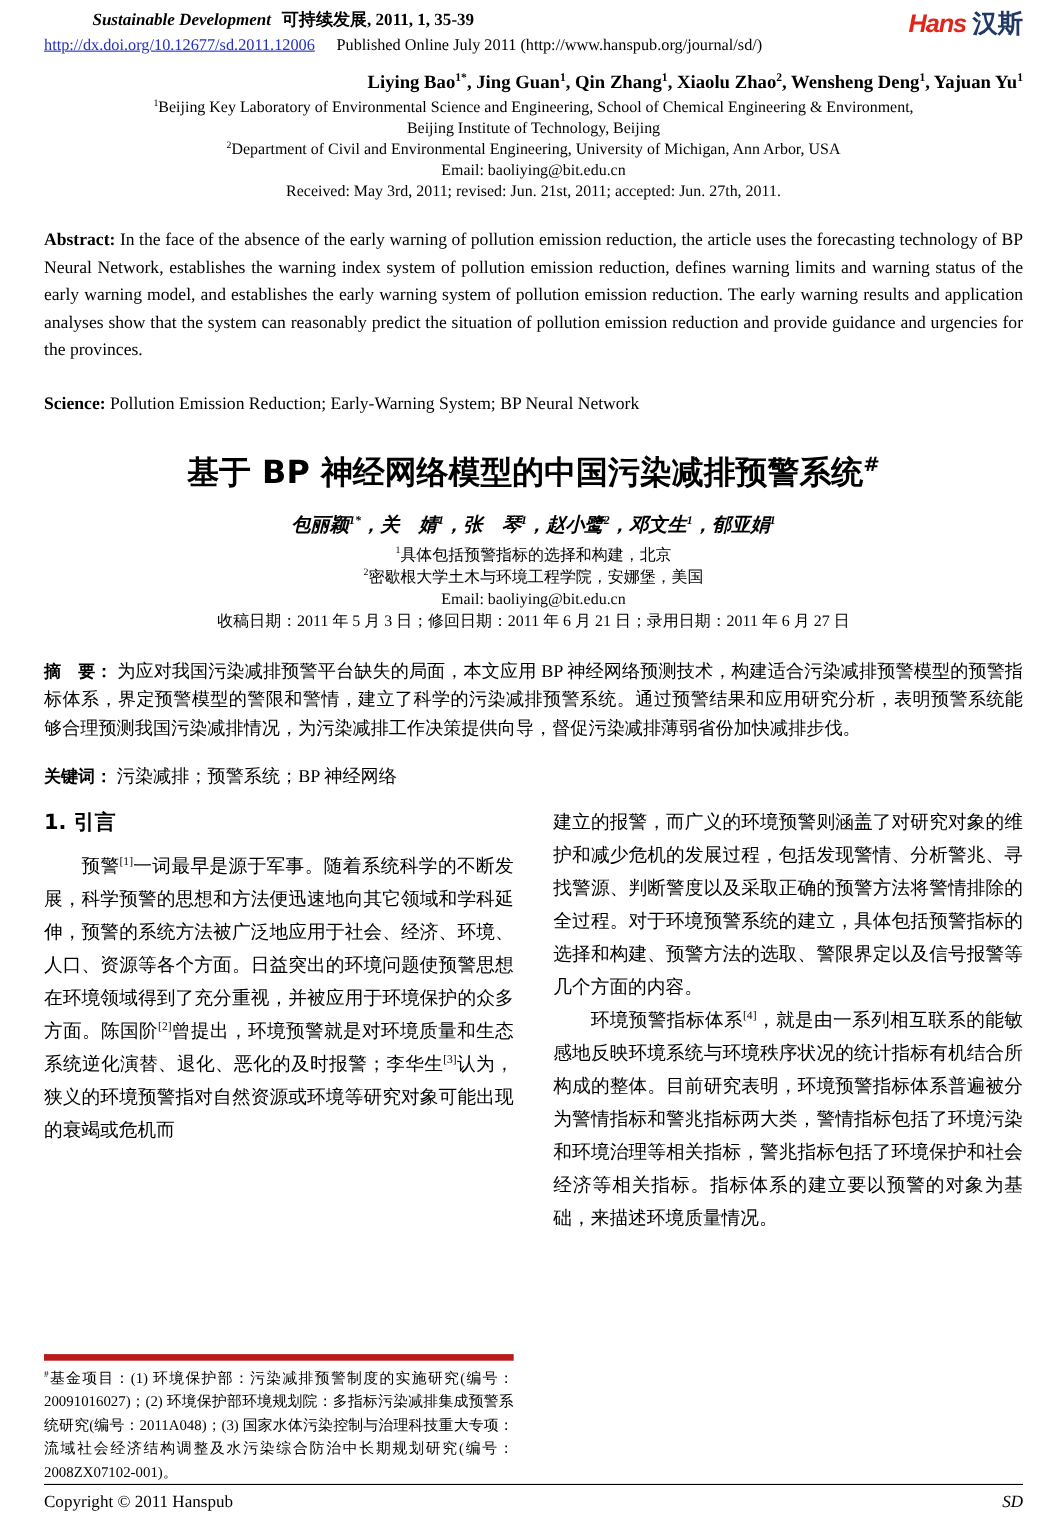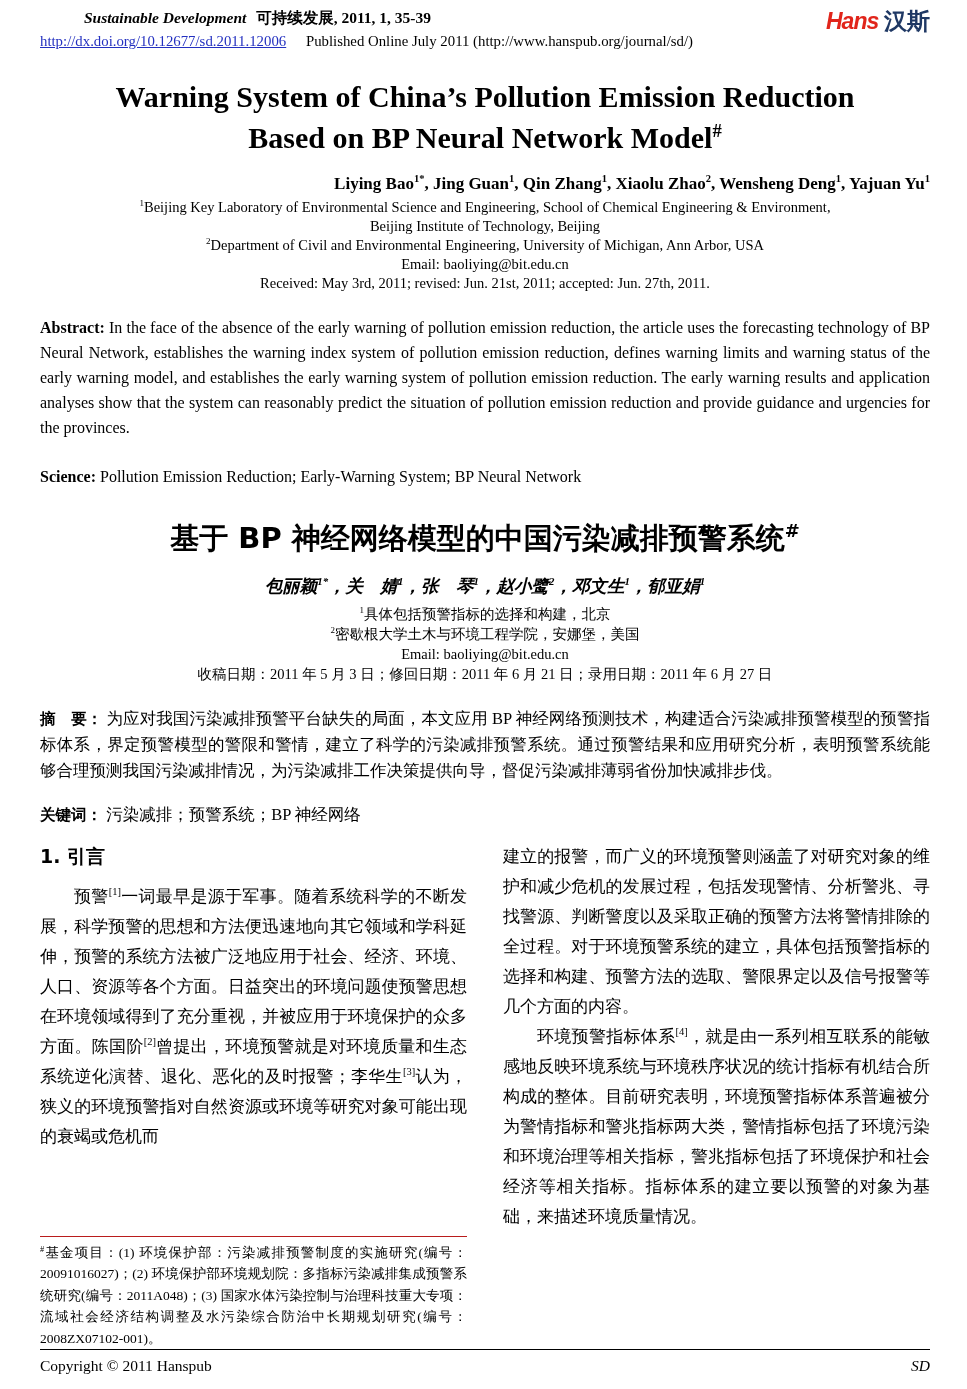--- a/index.html
+++ b/index.html
@@ -46,21 +46,21 @@
   .label-sans-bold{font-weight:bold;font-family:"DejaVu Sans","Liberation Sans",sans-serif;font-size:15.5px;}
   .keywords-cn{font-size:16.5px;line-height:26px;margin:18px 0 0;}
 
   
   .columns{display:flex;gap:36px;margin-top:12px;flex:1 0 auto;justify-content:space-between;}
   .col{width:427px;display:flex;flex-direction:column;}
   .sec-heading{font-family:"DejaVu Sans","Liberation Sans",sans-serif;font-size:19px;font-weight:bold;margin:4px 0 12px;}
   .body-p{font-size:17px;line-height:30px;text-align:justify;margin:0;}
   .right-col .body-p.first{margin-top:2px;}
   .indent{text-indent:2em;}
-  .footnote{margin-top:auto;border-top:1px solid #b91c1c;padding-top:5px;
+  .footnote{margin-top:auto;border-top:6px solid #b91c1c;padding-top:5px;
             font-size:13.5px;line-height:21.5px;text-align:justify;}
 
   
   .footer{margin-top:auto;border-top:1.5px solid #000;padding-top:7px;
           display:flex;justify-content:space-between;font-size:15.5px;}
   .sd{font-weight:normal;font-style:italic;}
 </style>
 </head>
 <body>
 
@@ -76,23 +76,20 @@
         <a class="doi">http://dx.doi.org/10.12677/sd.2011.12006</a>
         <span class="pub-rest">Published Online July 2011 (http://www.hanspub.org/journal/sd/)</span>
       </div>
     </div>
     <div class="logo">
       <span class="logo-hans">Hans</span>
       <span class="logo-cn">汉斯</span>
     </div>
   </div>
 
-  <h1 class="title-en">
-    <span>Warning System of China’s Pollution Emission Reduction Based on BP Neural Network Model</span><sup>#</sup>
-  </h1>
 
   <div class="authors-en">
     <span>Liying Bao</span><sup>1*</sup><span>, </span><span>Jing Guan</span><sup>1</sup><span>, </span><span>Qin Zhang</span><sup>1</sup><span>, </span><span>Xiaolu Zhao</span><sup>2</sup><span>, </span><span>Wensheng Deng</span><sup>1</sup><span>, </span><span>Yajuan Yu</span><sup>1</sup>
   </div>
 
   <div class="affils">
     <div><sup>1</sup><span>Beijing Key Laboratory of Environmental Science and Engineering, School of Chemical Engineering &amp; Environment,</span></div>
     <div><span>Beijing Institute of Technology, Beijing</span></div>
     <div><sup>2</sup><span>Department of Civil and Environmental Engineering, University of Michigan, Ann Arbor, USA</span></div>
     <div><span>Email: baoliying@bit.edu.cn</span></div>

